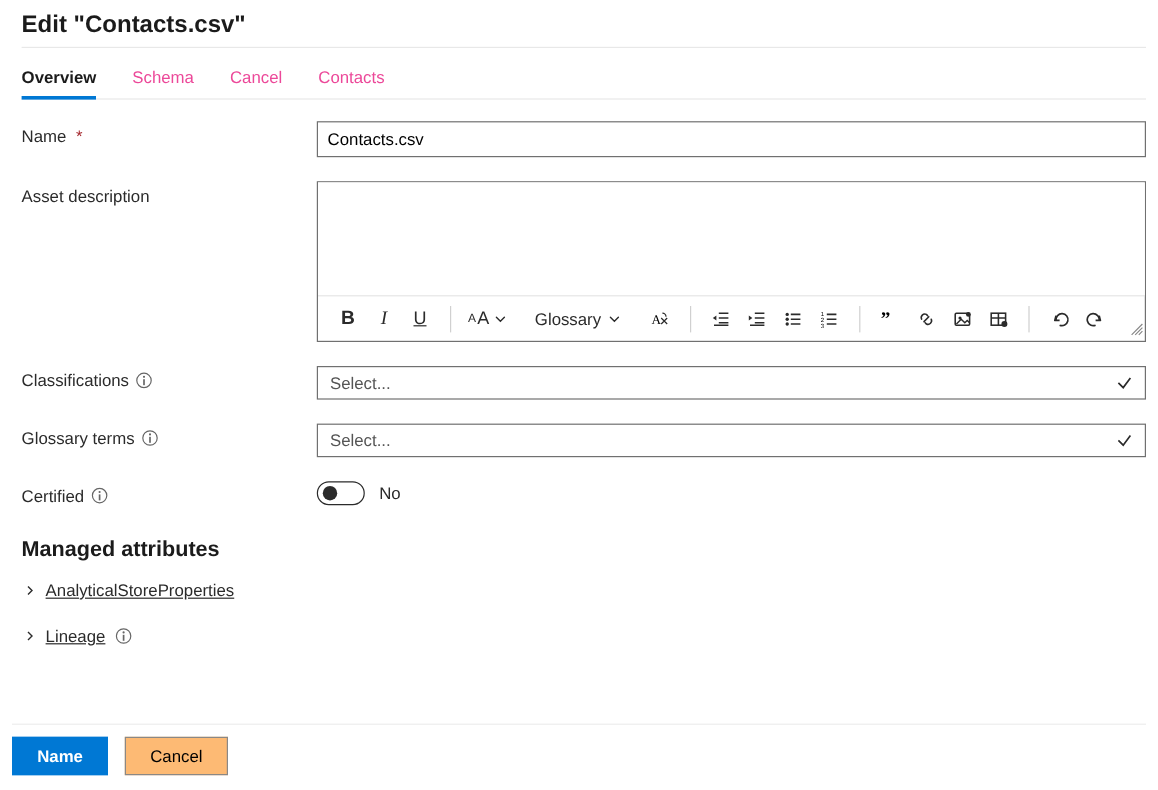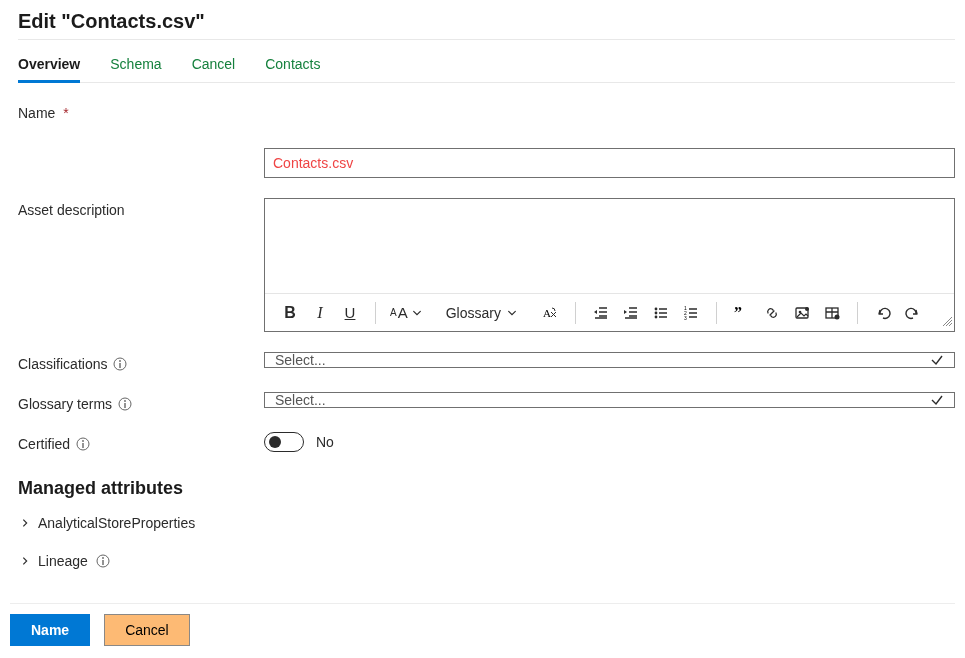--- a/index.html
+++ b/index.html
@@ -12,56 +12,56 @@
     --req:#a4262c;
   }
   *{box-sizing:border-box;}
   html,body{margin:0;padding:0;background:var(--page-bg);font-family:"Segoe UI",Arial,sans-serif;color:var(--text);font-size:14px;}
   .page{width:965px;height:658px;position:relative;padding:8px 10px 0 18px;}
 
   .page-title{font-size:20px;font-weight:600;margin:2px 0 6px 0;}
   .hr-full{height:1px;background:#e8e8e8;margin:6px 0 0 0;}
 
   .tabs{display:flex;gap:30px;padding:12px 0 0 0;border-bottom:1px solid #e8e8e8;}
-  .tab{padding:4px 0 10px 0;font-size:14px;color:#15803d;cursor:pointer;position:relative;}
+  .tab{padding:4px 0 10px 0;font-size:14px;color:#ec4899;cursor:pointer;position:relative;}
   .tab[data-active="true"]{font-weight:600;color:#1b1b1b;}
   .tab[data-active="true"]::after{content:"";position:absolute;left:0;right:0;bottom:-1px;height:3px;background:var(--accent);}
 
   .form{padding:18px 0 0 0;}
   .row{display:flex;align-items:flex-start;margin-bottom:20px;}
   .row.tight{margin-bottom:14px;}
   .lbl{width:246px;flex:0 0 246px;padding-top:4px;color:#2b2b2b;font-size:14px;display:flex;gap:6px;}
   .req{color:var(--req);margin-left:2px;}
   .field{flex:1;min-width:0;}
 
-  input.txt{width:100%;height:30px;border:1px solid #707070;padding:0 8px;font-size:14px;color:#ef4444;background:#fff;margin-top:47px;}
+  input.txt{width:100%;height:30px;border:1px solid #707070;padding:0 8px;font-size:14px;color:#000000;background:#fff;}
 
   .rte{width:100%;border:1px solid #707070;display:flex;flex-direction:column;position:relative;}
   .rte-area{min-height:94px;background:#fff;}
   .rte-toolbar{display:flex;align-items:center;border-top:1px solid #e5e5e5;height:38px;padding:0 10px;gap:0;}
   .tbtn{display:flex;align-items:center;justify-content:center;height:30px;min-width:30px;padding:0 4px;color:#2b2b2b;cursor:pointer;font-size:14px;}
   .tbtn svg{display:block;}
   .tsep{width:1px;height:22px;background:#d0d0d0;margin:0 10px;}
   .tlabel{font-size:14px;padding:0 2px;}
   .caret{margin-left:4px;}
   .rte-resize{position:absolute;right:1px;bottom:1px;color:#5a5a5a;}
 
-  .select-like{width:100%;height:16px;border:1px solid #707070;display:flex;align-items:center;justify-content:space-between;padding:0 10px;color:#555;cursor:pointer;background:#fff;font-size:14px;}
+  .select-like{width:100%;height:28px;border:1px solid #707070;display:flex;align-items:center;justify-content:space-between;padding:0 10px;color:#555;cursor:pointer;background:#fff;font-size:14px;}
   .check-icon svg{display:block;}
 
   .toggle{display:flex;align-items:center;gap:12px;}
   .switch{width:40px;height:20px;border:1px solid #2b2b2b;border-radius:10px;position:relative;cursor:pointer;background:#fff;}
   .switch::after{content:"";position:absolute;width:12px;height:12px;border-radius:50%;background:#2b2b2b;top:3px;left:4px;}
   .switch-label{color:#2b2b2b;}
 
   .info-icon{display:inline-flex;align-items:center;justify-content:center;}
   .info-icon svg{display:block;}
 
   .section-title{font-size:18px;font-weight:600;margin:26px 0 10px 0;}
-  .attr{display:flex;align-items:center;gap:8px;padding:6px 0 6px 2px;color:#2b2b2b;cursor:pointer;font-size:14px;margin-bottom:10px;}
+  .attr{display:flex;align-items:center;gap:8px;padding:6px 0 6px 2px;color:#2b2b2b;cursor:pointer;font-size:14px;margin-bottom:10px;text-decoration:underline;}
   .chev{display:inline-flex;}
 
   .footer-sep{position:absolute;left:10px;right:10px;bottom:54px;height:1px;background:#ededed;}
   .footer{position:absolute;left:10px;bottom:12px;display:flex;gap:14px;}
   .btn{height:32px;padding:0 20px;font-size:14px;border:1px solid #8a8886;background:#fdba74;cursor:pointer;}
   .btn.primary{background:var(--accent);border-color:var(--accent);color:#fff;font-weight:600;}
 </style>
 </head>
 <body>
 

